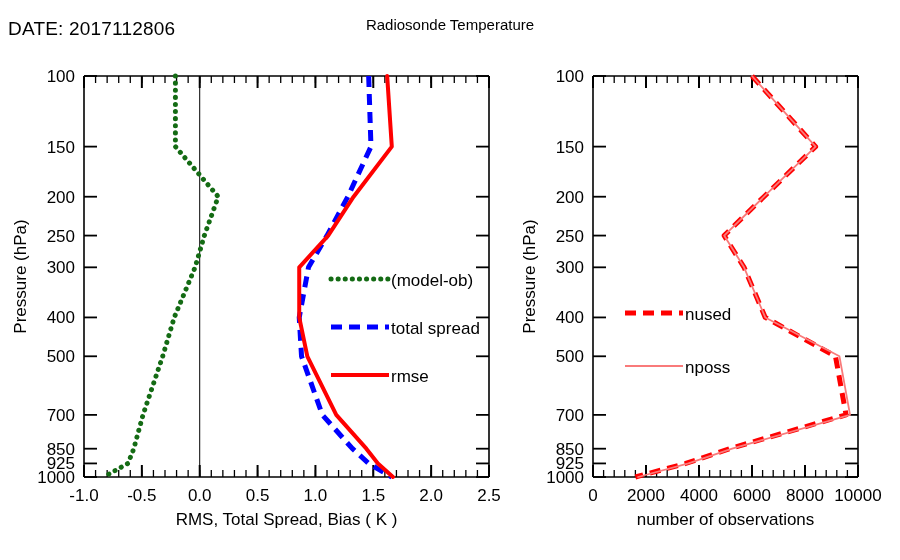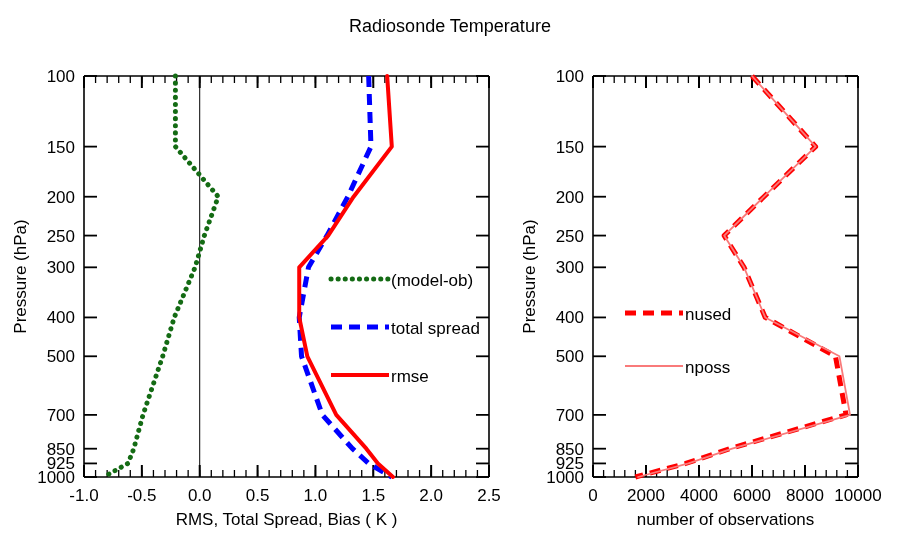--- a/index.html
+++ b/index.html
@@ -26,21 +26,21 @@
     font-size: 19px;
     letter-spacing: 0.2px;
     white-space: nowrap;
   }
   .main-title {
     position: absolute;
     left: 300px;
     top: 16px;
     width: 300px;
     text-align: center;
-    font-size: 18px;
+    font-size: 15px;
     white-space: nowrap;
   }
   .plot-svg {
     position: absolute;
     left: 0;
     top: 0;
   }
   .axis-text {
     font-family: "Liberation Sans", sans-serif;
     fill: #000000;
@@ -53,20 +53,21 @@
   }
   .legend-label {
     font-size: 17px;
   }
 </style>
 </head>
 <body>
 
 <div id="root">
 
+  <div class="date-label">DATE: 2017112806</div>
   <div class="main-title">Radiosonde Temperature</div>
 
   <svg class="plot-svg" id="plot-svg" width="900" height="560">
       <g>
         <line x1="84" y1="76" x2="84" y2="477" stroke="#000000" stroke-width="1.6"></line>
         <line x1="489" y1="76" x2="489" y2="477" stroke="#000000" stroke-width="1.6"></line>
         <line x1="84" y1="76" x2="489" y2="76" stroke="#000000" stroke-width="1.6"></line>
         <line x1="84" y1="477" x2="489" y2="477" stroke="#000000" stroke-width="1.6"></line>
         <line x1="84" y1="477" x2="84" y2="470" stroke="#000" stroke-width="1.3"></line>
         <line x1="84" y1="76" x2="84" y2="83" stroke="#000" stroke-width="1.3"></line>

